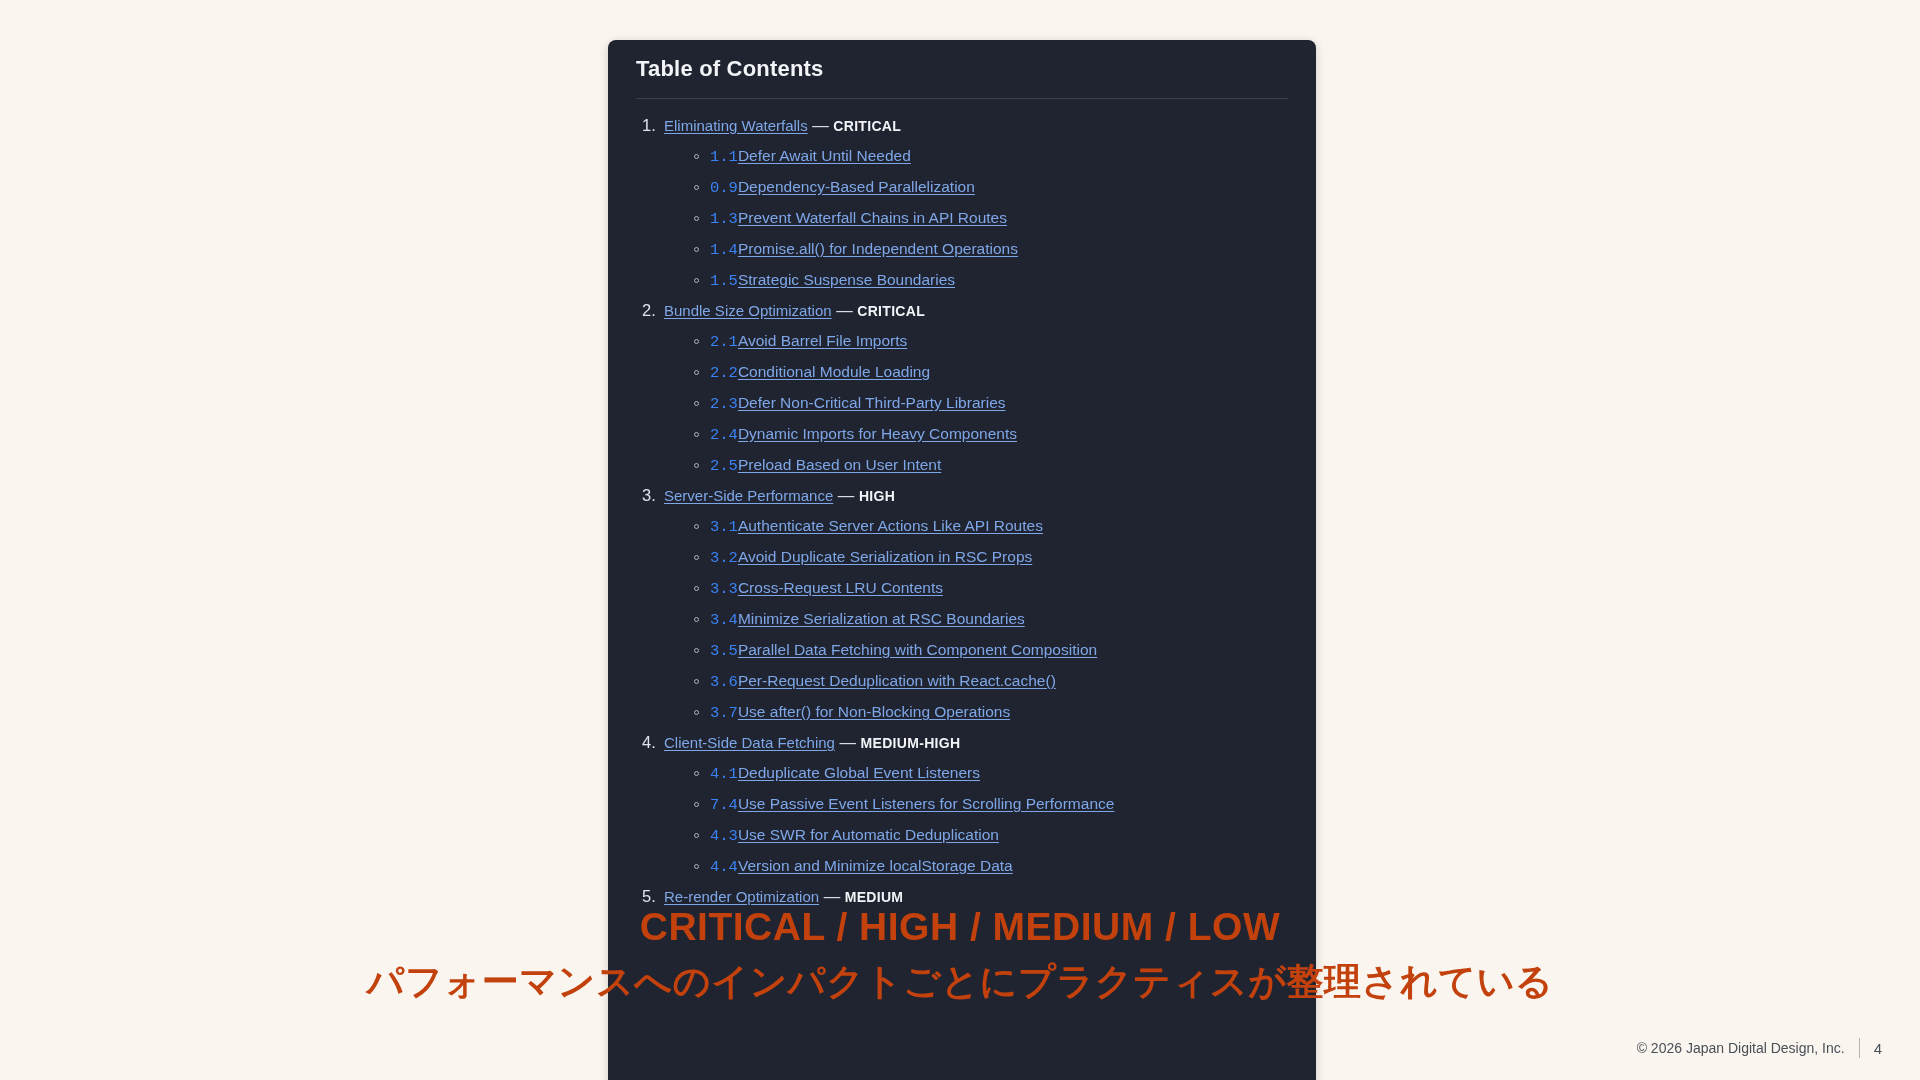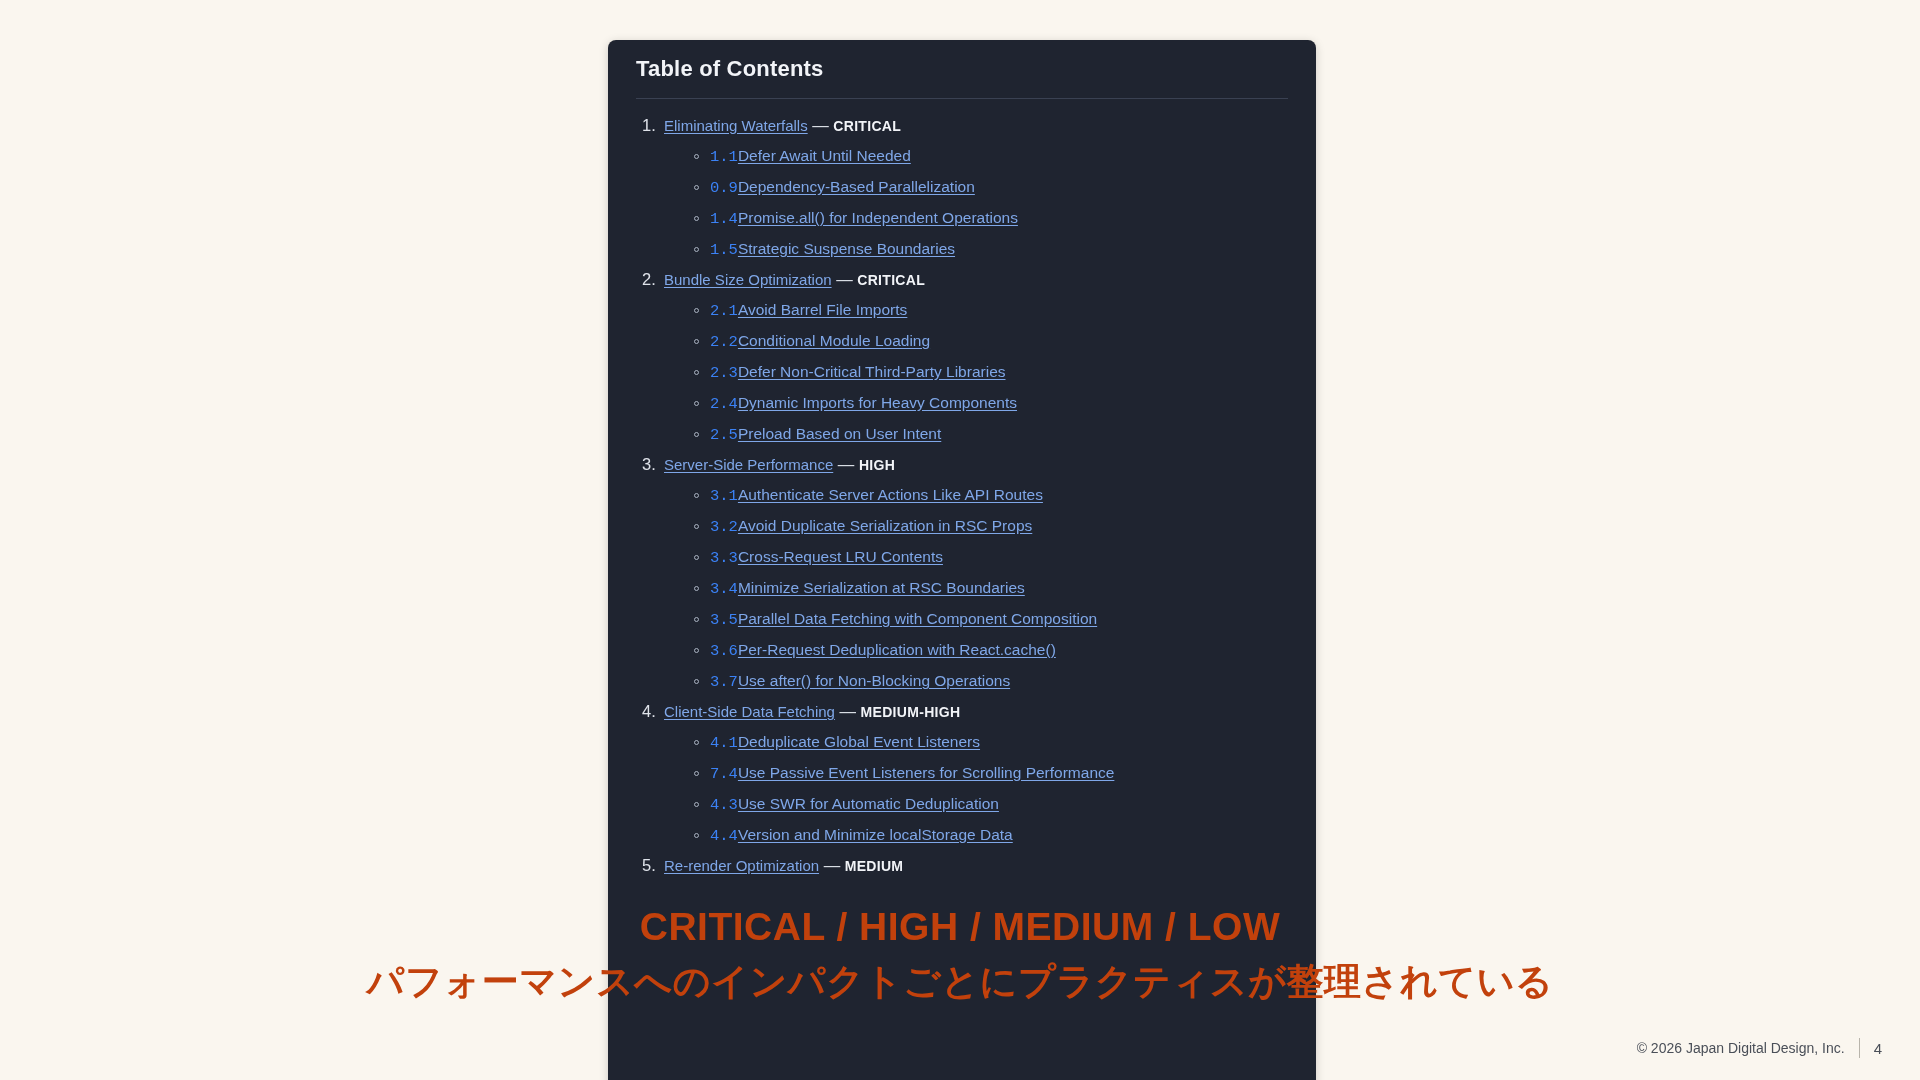--- a/index.html
+++ b/index.html
@@ -170,20 +170,21 @@
     <div id="toc-title">Table of Contents</div>
   </div>
   <div id="toc-divider"></div>
   <div id="toc-body">
     <ol class="toc-list" id="toc-list">
         <li class="toc-top">
           <div class="top-line"><span class="top-num">1.</span><a class="toc-link top">Eliminating Waterfalls</a><span class="dash"> — </span><span class="sev">CRITICAL</span></div>
           <ul class="toc-sub">
             <li class="toc-sub-item"><span class="sub-num">1.1</span><a class="toc-link">Defer Await Until Needed</a></li>
             <li class="toc-sub-item"><span class="sub-num">0.9</span><a class="toc-link">Dependency-Based Parallelization</a></li>
+            <li class="toc-sub-item"><span class="sub-num">1.3</span><a class="toc-link">Prevent Waterfall Chains in API Routes</a></li>
             <li class="toc-sub-item"><span class="sub-num">1.4</span><a class="toc-link">Promise.all() for Independent Operations</a></li>
             <li class="toc-sub-item"><span class="sub-num">1.5</span><a class="toc-link">Strategic Suspense Boundaries</a></li>
           </ul>
         </li>
         <li class="toc-top">
           <div class="top-line"><span class="top-num">2.</span><a class="toc-link top">Bundle Size Optimization</a><span class="dash"> — </span><span class="sev">CRITICAL</span></div>
           <ul class="toc-sub">
             <li class="toc-sub-item"><span class="sub-num">2.1</span><a class="toc-link">Avoid Barrel File Imports</a></li>
             <li class="toc-sub-item"><span class="sub-num">2.2</span><a class="toc-link">Conditional Module Loading</a></li>
             <li class="toc-sub-item"><span class="sub-num">2.3</span><a class="toc-link">Defer Non-Critical Third-Party Libraries</a></li>

